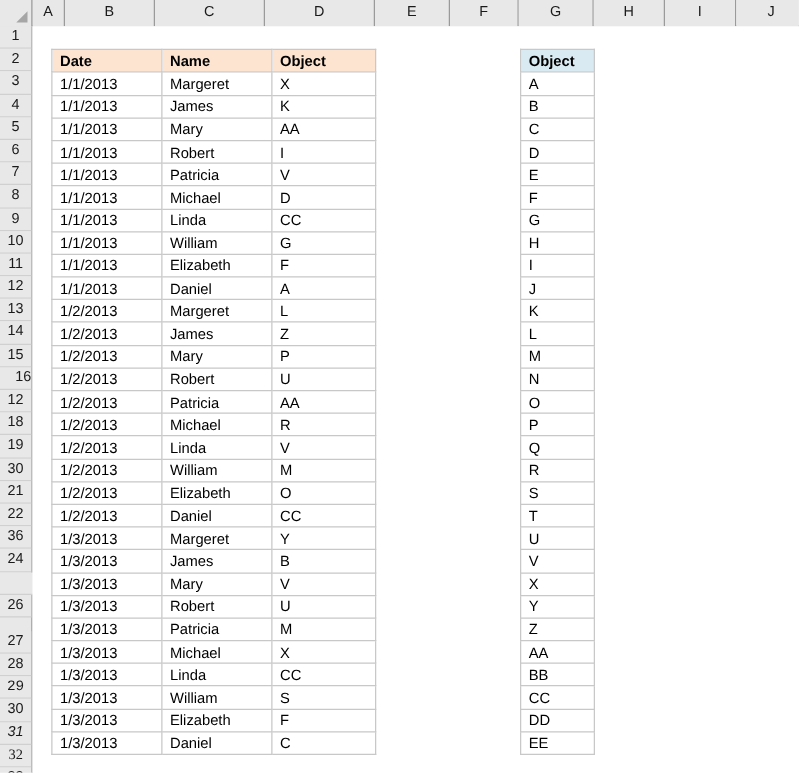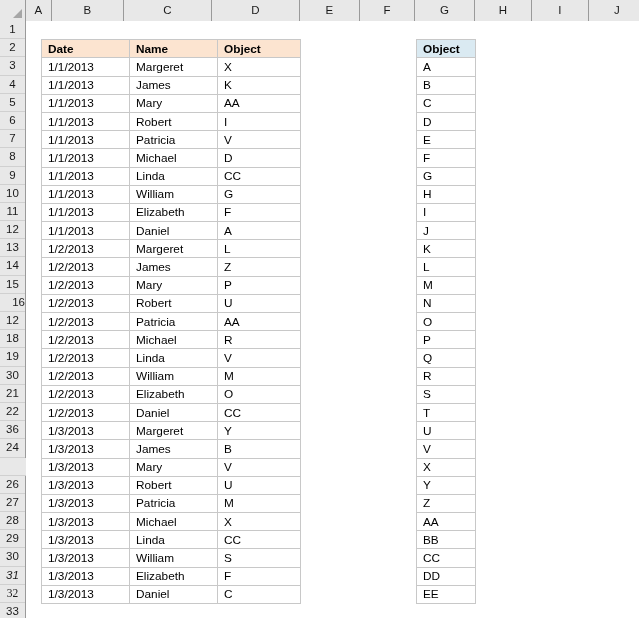--- a/index.html
+++ b/index.html
@@ -161,23 +161,23 @@
       <div class="row-head" style="height: 18.2px; line-height: 17.2px;">12</div>
       <div class="row-head" style="height: 18.2px; line-height: 17.2px;">18</div>
       <div class="row-head" style="height: 18.2px; line-height: 17.2px;">19</div>
       <div class="row-head" style="height: 18.2px; line-height: 17.2px;">30</div>
       <div class="row-head" style="height: 18.2px; line-height: 17.2px;">21</div>
       <div class="row-head" style="height: 18.2px; line-height: 17.2px;">22</div>
       <div class="row-head" style="height: 18.2px; line-height: 17.2px;">36</div>
       <div class="row-head" style="height: 18.2px; line-height: 17.2px;">24</div>
       <div class="row-head" style="height: 18.2px; line-height: 17.2px; padding-left: 47px;">25</div>
       <div class="row-head" style="height: 18.2px; line-height: 17.2px;">26</div>
-      <div class="row-head" style="height: 18.2px; line-height: 17.2px;">27</div>
+      <div class="row-head" style="height: 18.2px; line-height: 17.2px; margin-top: 11px;">27</div>
       <div class="row-head" style="height: 18.2px; line-height: 17.2px;">28</div>
-      <div class="row-head" style="height: 18.2px; line-height: 17.2px;">29</div>
+      <div class="row-head" style="height: 18.2px; line-height: 17.2px; font-family: Liberation Mono, monospace;">29</div>
       <div class="row-head" style="height: 18.2px; line-height: 17.2px;">30</div>
       <div class="row-head" style="height: 18.2px; line-height: 17.2px; font-style: italic;">31</div>
       <div class="row-head" style="height: 18.2px; line-height: 17.2px; font-family: Liberation Serif, serif;">32</div>
       <div class="row-head" style="height: 18.2px; line-height: 17.2px;">33</div>
     </div>
 
   <div class="grid-area">
 
     <table class="xl-table" id="left-table">
       <colgroup>

